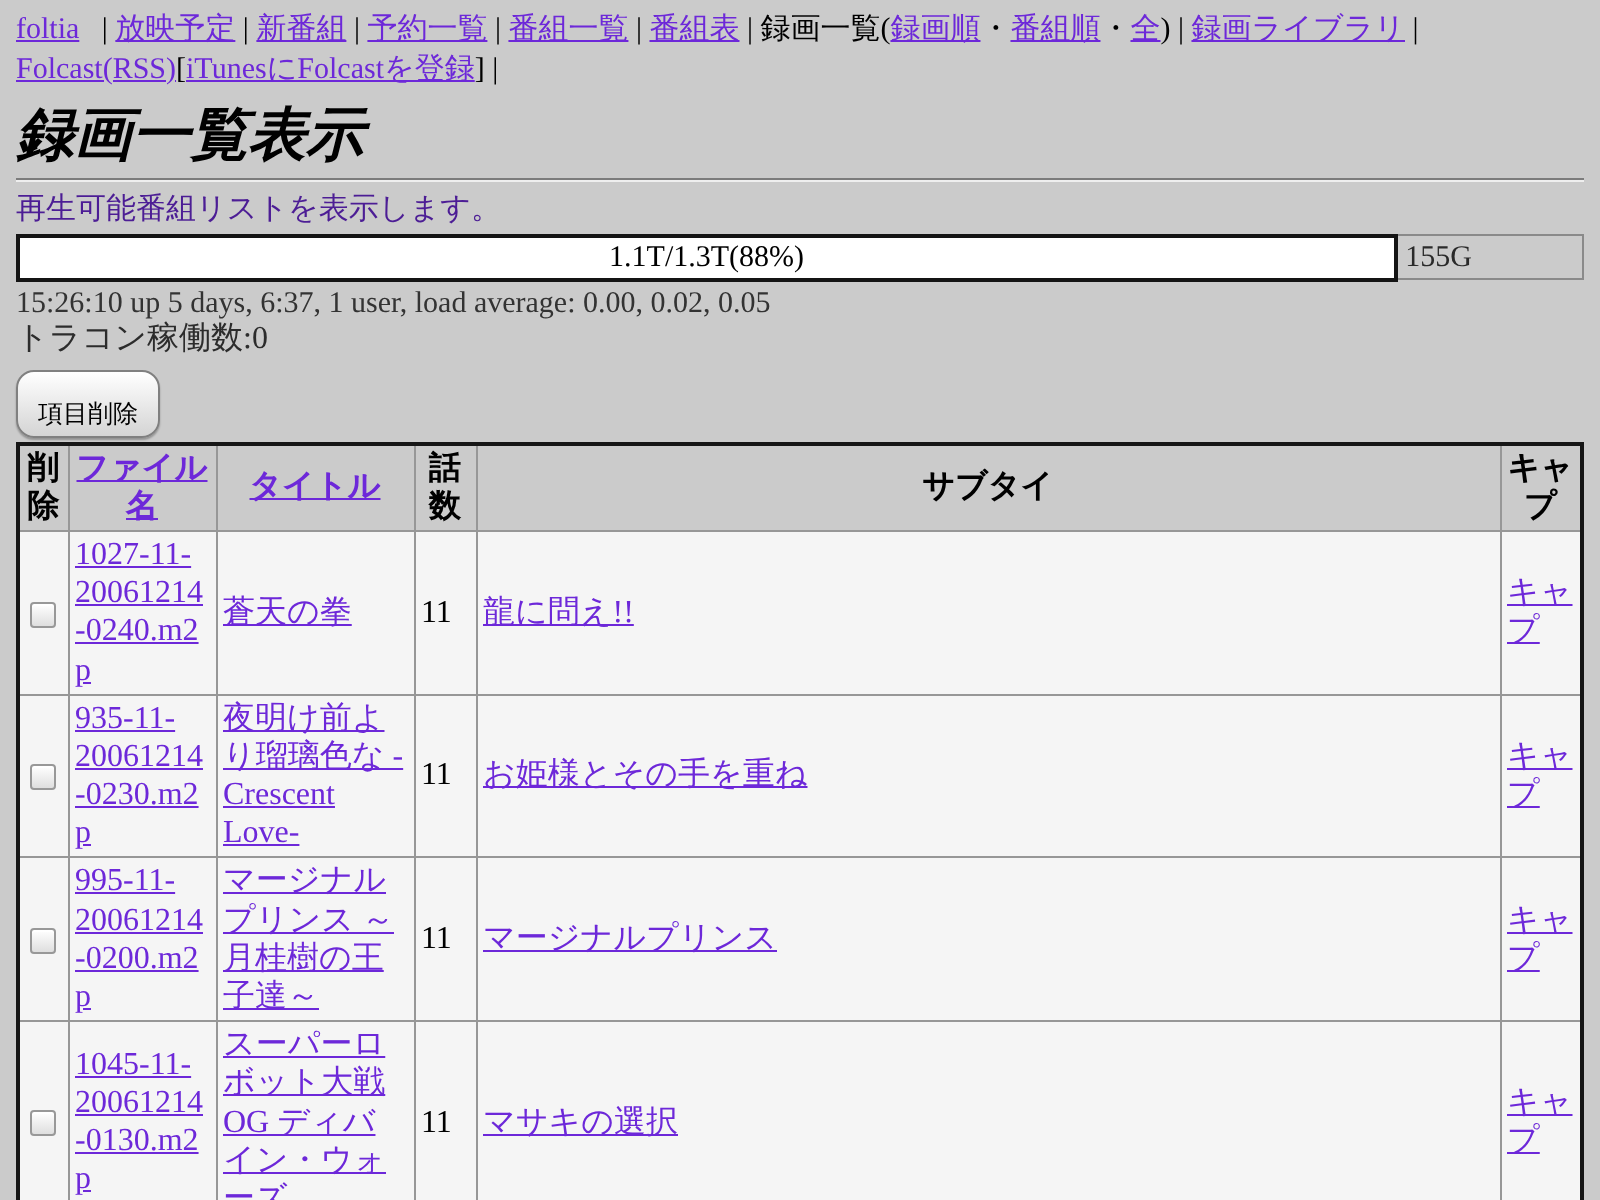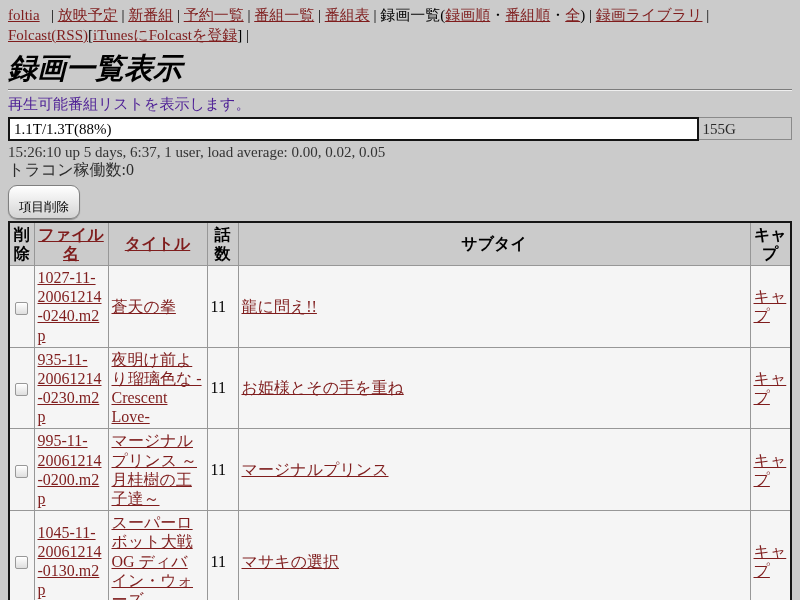--- a/index.html
+++ b/index.html
@@ -3,21 +3,21 @@
 <meta charset="utf-8">
 <style>
   html,body { margin:0; padding:0; }
   body {
     width:800px; height:600px; overflow:hidden;
     background:#cbcbcb; color:#000;
     font-family:"Liberation Serif","DejaVu Serif",serif;
   }
   .page { padding:6px 8px 0 8px; }
 
-  .lnk { color:#7f1d1d; text-decoration:underline; cursor:pointer; }
+  .lnk { color:#6d28d9; text-decoration:underline; cursor:pointer; }
 
   .nav { font-size:15px; line-height:1.32; white-space:pre-wrap; }
   .nav .sep { color:#000; }
 
   h1.title { font-size:29px; font-weight:bold; margin:6px 0 4px 0; line-height:1.15;font-style:italic; }
 
   hr.rule {
     border:none; height:0; margin:3px 0 4px 0;
     border-top:1px solid #7c7c7c; border-bottom:1px solid #efefef;
   }
@@ -82,21 +82,21 @@
 
   <h1 class="title">録画一覧表示</h1>
 
   <hr class="rule">
 
   <div class="desc">再生可能番組リストを表示します。</div>
 
   <table class="disk">
     <tbody>
         <tr>
-      <td class="disk-used" id="disk-used" style="width: 88%;">1.1T/1.3T(88%)</td>
+      <td class="disk-used" id="disk-used" style="width: 88%; text-align: center;">1.1T/1.3T(88%)</td>
       <td class="disk-free">155G</td>
     </tr>
   </tbody>
     </table>
 
   <div class="uptime">15:26:10 up 5 days, 6:37, 1 user, load average: 0.00, 0.02, 0.05</div>
   <div class="transcoder">トラコン稼働数:0</div>
 
   <button class="aqua-btn">項目削除</button>
 

